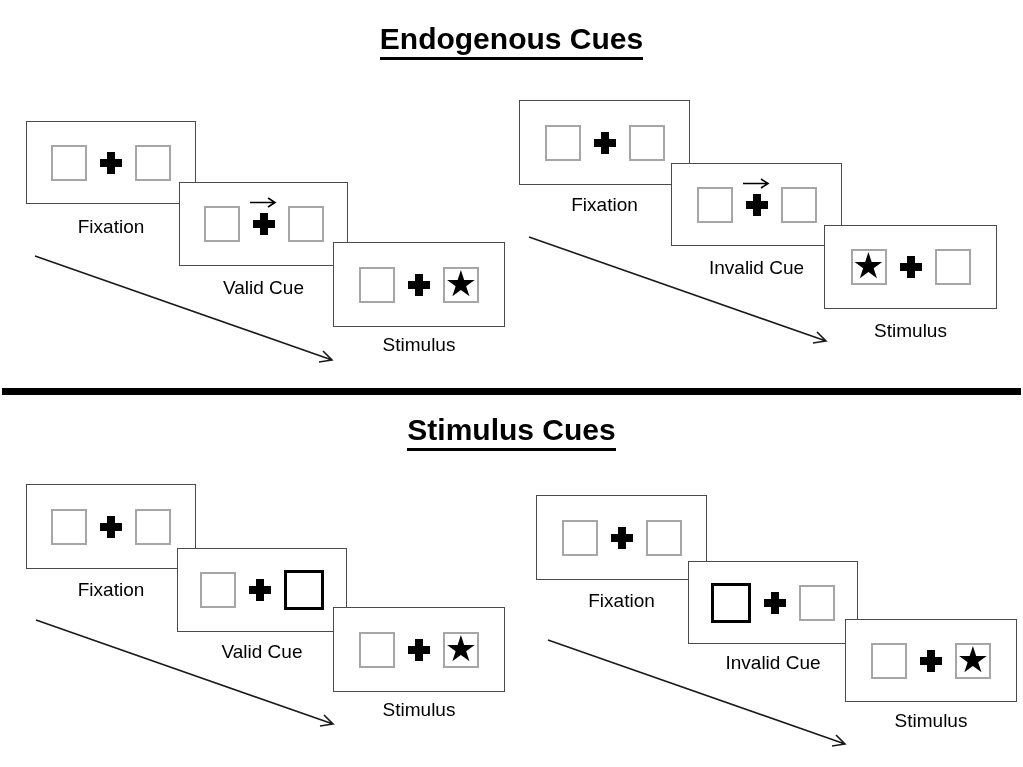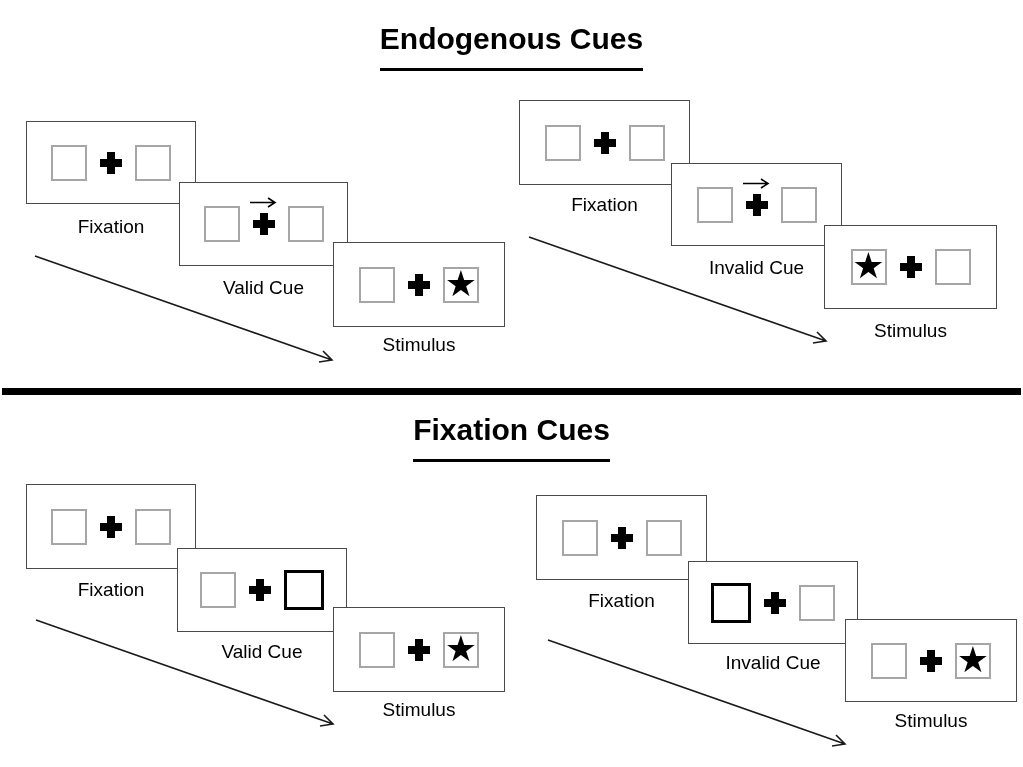--- a/index.html
+++ b/index.html
@@ -1,21 +1,21 @@
 <!DOCTYPE html>
 <html><head>
 <meta charset="utf-8">
 <style>
   html,body{margin:0;padding:0;background:#fff;}
   body{width:1023px;height:767px;position:relative;overflow:hidden;
        font-family:"Liberation Sans",sans-serif;color:#000;}
 
   
   .sec-title{position:absolute;left:0;right:0;text-align:center;font-size:30px;font-weight:bold;}
-  .sec-title .u{display:inline-block;border-bottom:3px solid #000;padding-bottom:12px;}
+  .sec-title .u{display:inline-block;border-bottom:3px solid #000;padding-bottom:1px;}
   .t-endo{top:22px;}
   .t-exo{top:413px;}
 
   
   .divider{position:absolute;left:2px;top:388px;width:1019px;height:7px;background:#000;}
 
   
   .panel{position:absolute;background:#fff;border:1px solid #4a4a4a;box-sizing:border-box;
          display:flex;align-items:center;justify-content:center;gap:13px;}
   .z1{z-index:1}.z2{z-index:2}.z3{z-index:3}
@@ -149,21 +149,21 @@
 <div class="plabel l-tr1">Fixation</div>
 <div class="plabel l-tr2">Invalid Cue</div>
 <div class="plabel l-tr3">Stimulus</div>
 <svg class="tl-arrow a-tr" width="312" height="118" viewBox="0 0 312 118">
   <path d="M6 6 L303 110 M294 101 L303 110 L290 112" fill="none" stroke="#1a1a1a" stroke-width="1.6"></path>
 </svg>
 
 <div class="divider"></div>
 
 <div class="sec-title t-exo">
-  <span class="u">Fixation Cues</span>
+  <span class="u">Stimulus Cues</span>
 </div>
 
 <div class="panel p-bl1 z1" data-variant="plain">
   <div class="sq box-left"></div>
   <div class="center">
 
     <div class="plus"></div>
   </div>
   <div class="sq box-right"></div>
 </div>

